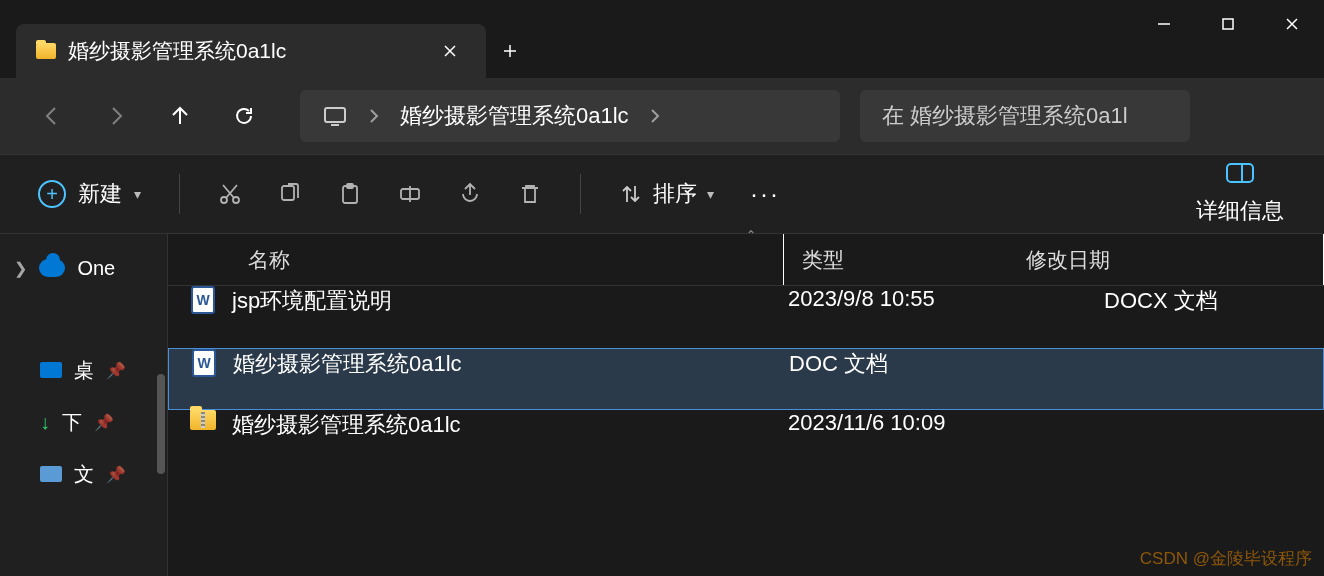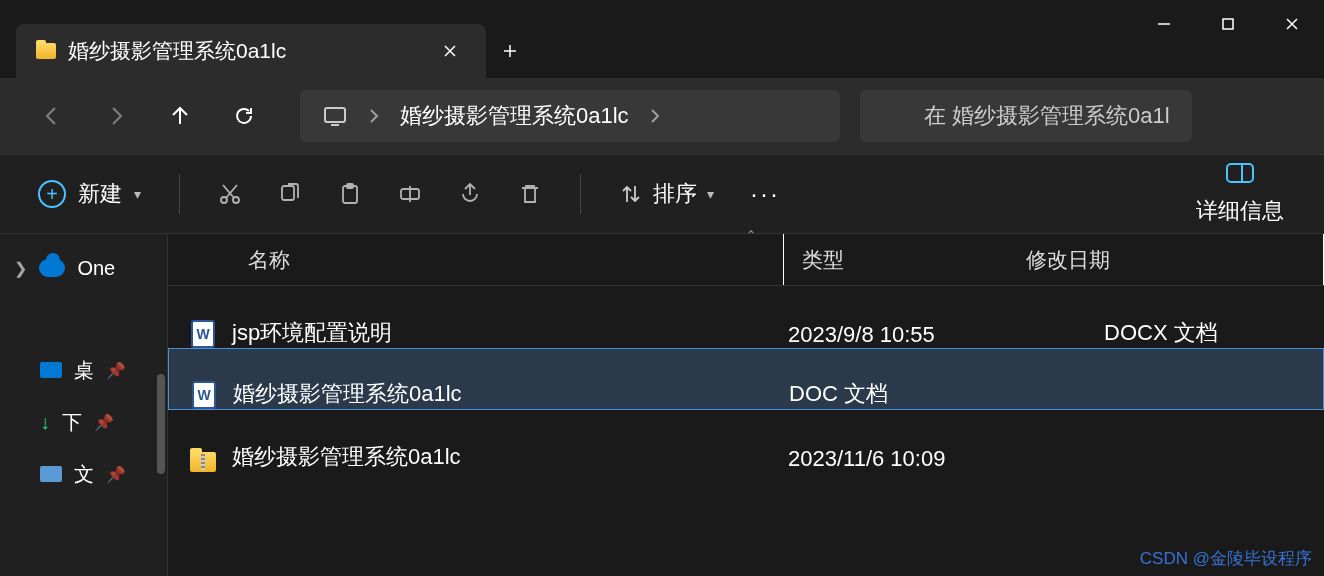--- a/index.html
+++ b/index.html
@@ -15,21 +15,21 @@
 .win-controls { margin-left: auto; display: flex; }
 .win-btn { width: 64px; height: 48px; display: flex; align-items: center; justify-content: center; cursor: pointer; }
 
 .navbar { display: flex; align-items: center; background: #2c2c2c; height: 76px; padding: 0 24px; gap: 8px; }
 .nav-btn { width: 56px; height: 48px; display: flex; align-items: center; justify-content: center; border-radius: 6px; cursor: pointer; }
 .nav-btn.disabled { opacity: 0.4; }
 .breadcrumb { display: flex; align-items: center; background: #383838; border-radius: 6px; height: 52px; padding: 0 22px; gap: 20px; margin-left: 20px; flex: 1; max-width: 540px; }
 .crumb-text { font-size: 22px; }
 .crumb-chevron { opacity: 0.7; }
 .search-box { display: flex; align-items: center; background: #383838; border-radius: 6px; height: 52px; padding: 0 22px; margin-left: 12px; min-width: 330px; }
-.search-text { font-size: 22px; color: #ccc; white-space: nowrap; overflow: hidden; margin-left: 42px; }
+.search-text { font-size: 22px; color: #ccc; white-space: nowrap; overflow: hidden; }
 
 .toolbar { display: flex; align-items: center; background: #202020; height: 80px; border-top: 1px solid #333; border-bottom: 1px solid #333; padding: 0 24px; gap: 8px; }
 .tb-new { display: flex; align-items: center; gap: 12px; padding: 8px 14px; border-radius: 6px; cursor: pointer; }
 .tb-new-icon { width: 28px; height: 28px; border: 2px solid #4cc2ff; border-radius: 50%; display: flex; align-items: center; justify-content: center; color: #4cc2ff; font-size: 20px; line-height: 1; }
 .tb-new-label { font-size: 22px; }
 .tb-chevron { font-size: 14px; opacity: 0.7; }
 .tb-sep { width: 1px; height: 40px; background: #444; margin: 0 16px; }
 .tb-icon { width: 52px; height: 48px; display: flex; align-items: center; justify-content: center; opacity: 0.85; cursor: pointer; }
 .tb-sort { display: flex; align-items: center; gap: 10px; padding: 8px 14px; cursor: pointer; }
 .tb-sort-label { font-size: 22px; }
@@ -49,33 +49,33 @@
 .side-scroll { position: absolute; right: 2px; top: 140px; width: 8px; height: 100px; background: #555; border-radius: 4px; }
 
 .content { flex: 1; background: #1a1a1a; position: relative; }
 .col-handle { position: absolute; top: -6px; left: 50%; opacity: 0.5; font-size: 12px; }
 .columns { display: flex; height: 52px; border-bottom: 1px solid #333; align-items: center; padding-left: 54px; }
 .col { font-size: 21px; color: #ddd; border-right: 1px solid #ffffff; height: 100%; display: flex; align-items: center; }
 .col-name { width: 562px; padding-left: 26px; }
 .col-date { width: 316px; padding-left: 18px; }
 .col-type { flex: 1; padding-left: 18px; border-right: none; }
 
-.row { display: flex; align-items: flex-end; height: 62px; padding-left: 18px; font-size: 22px; cursor: pointer; }
+.row { display: flex; align-items: flex-start; height: 62px; padding-left: 18px; font-size: 22px; cursor: pointer; }
 .row.selected { border: 1px solid #4a90d9; background: #2b3a4a; }
 .row-icon { width: 34px; display: flex; align-items: center; justify-content: center; margin-right: 12px; }
 .doc-icon { width: 24px; height: 28px; background: #fff; border: 2px solid #2b5797; border-radius: 3px; position: relative; display: flex; align-items: center; justify-content: center; }
 .doc-icon::after { content: "W"; color: #2b5797; font-size: 14px; font-weight: bold; }
 .zip-icon { width: 26px; height: 20px; background: linear-gradient(#ffd966,#f0b429); border-radius: 2px; position: relative; }
 .zip-icon::before { content: ""; position: absolute; top: -4px; left: 0; width: 12px; height: 5px; background: #ffd966; border-radius: 2px 2px 0 0; }
 .zip-icon::after { content: ""; position: absolute; top: 2px; left: 11px; width: 4px; height: 16px; background: repeating-linear-gradient(#888 0 2px, #ccc 2px 4px); }
 .cell-name { width: 552px; }
 .cell-date { width: 316px; padding-left: 4px; }
 .cell-type { flex: 1; padding-left: 4px; white-space: nowrap; overflow: hidden; }
 
-.watermark { position: absolute; bottom: 6px; right: 12px; font-size: 17px; color: #3b82f6; opacity: 0.85; }
+.watermark { position: absolute; bottom: 6px; right: 12px; font-size: 17px; color: #a16207; opacity: 0.85; }
 
 svg { display: block; }
 </style>
 </head>
 <body>
 
 <div class="titlebar">
   <div class="tab">
     <div class="tab-icon"></div>
     <div class="tab-title">婚纱摄影管理系统0a1lc</div>

